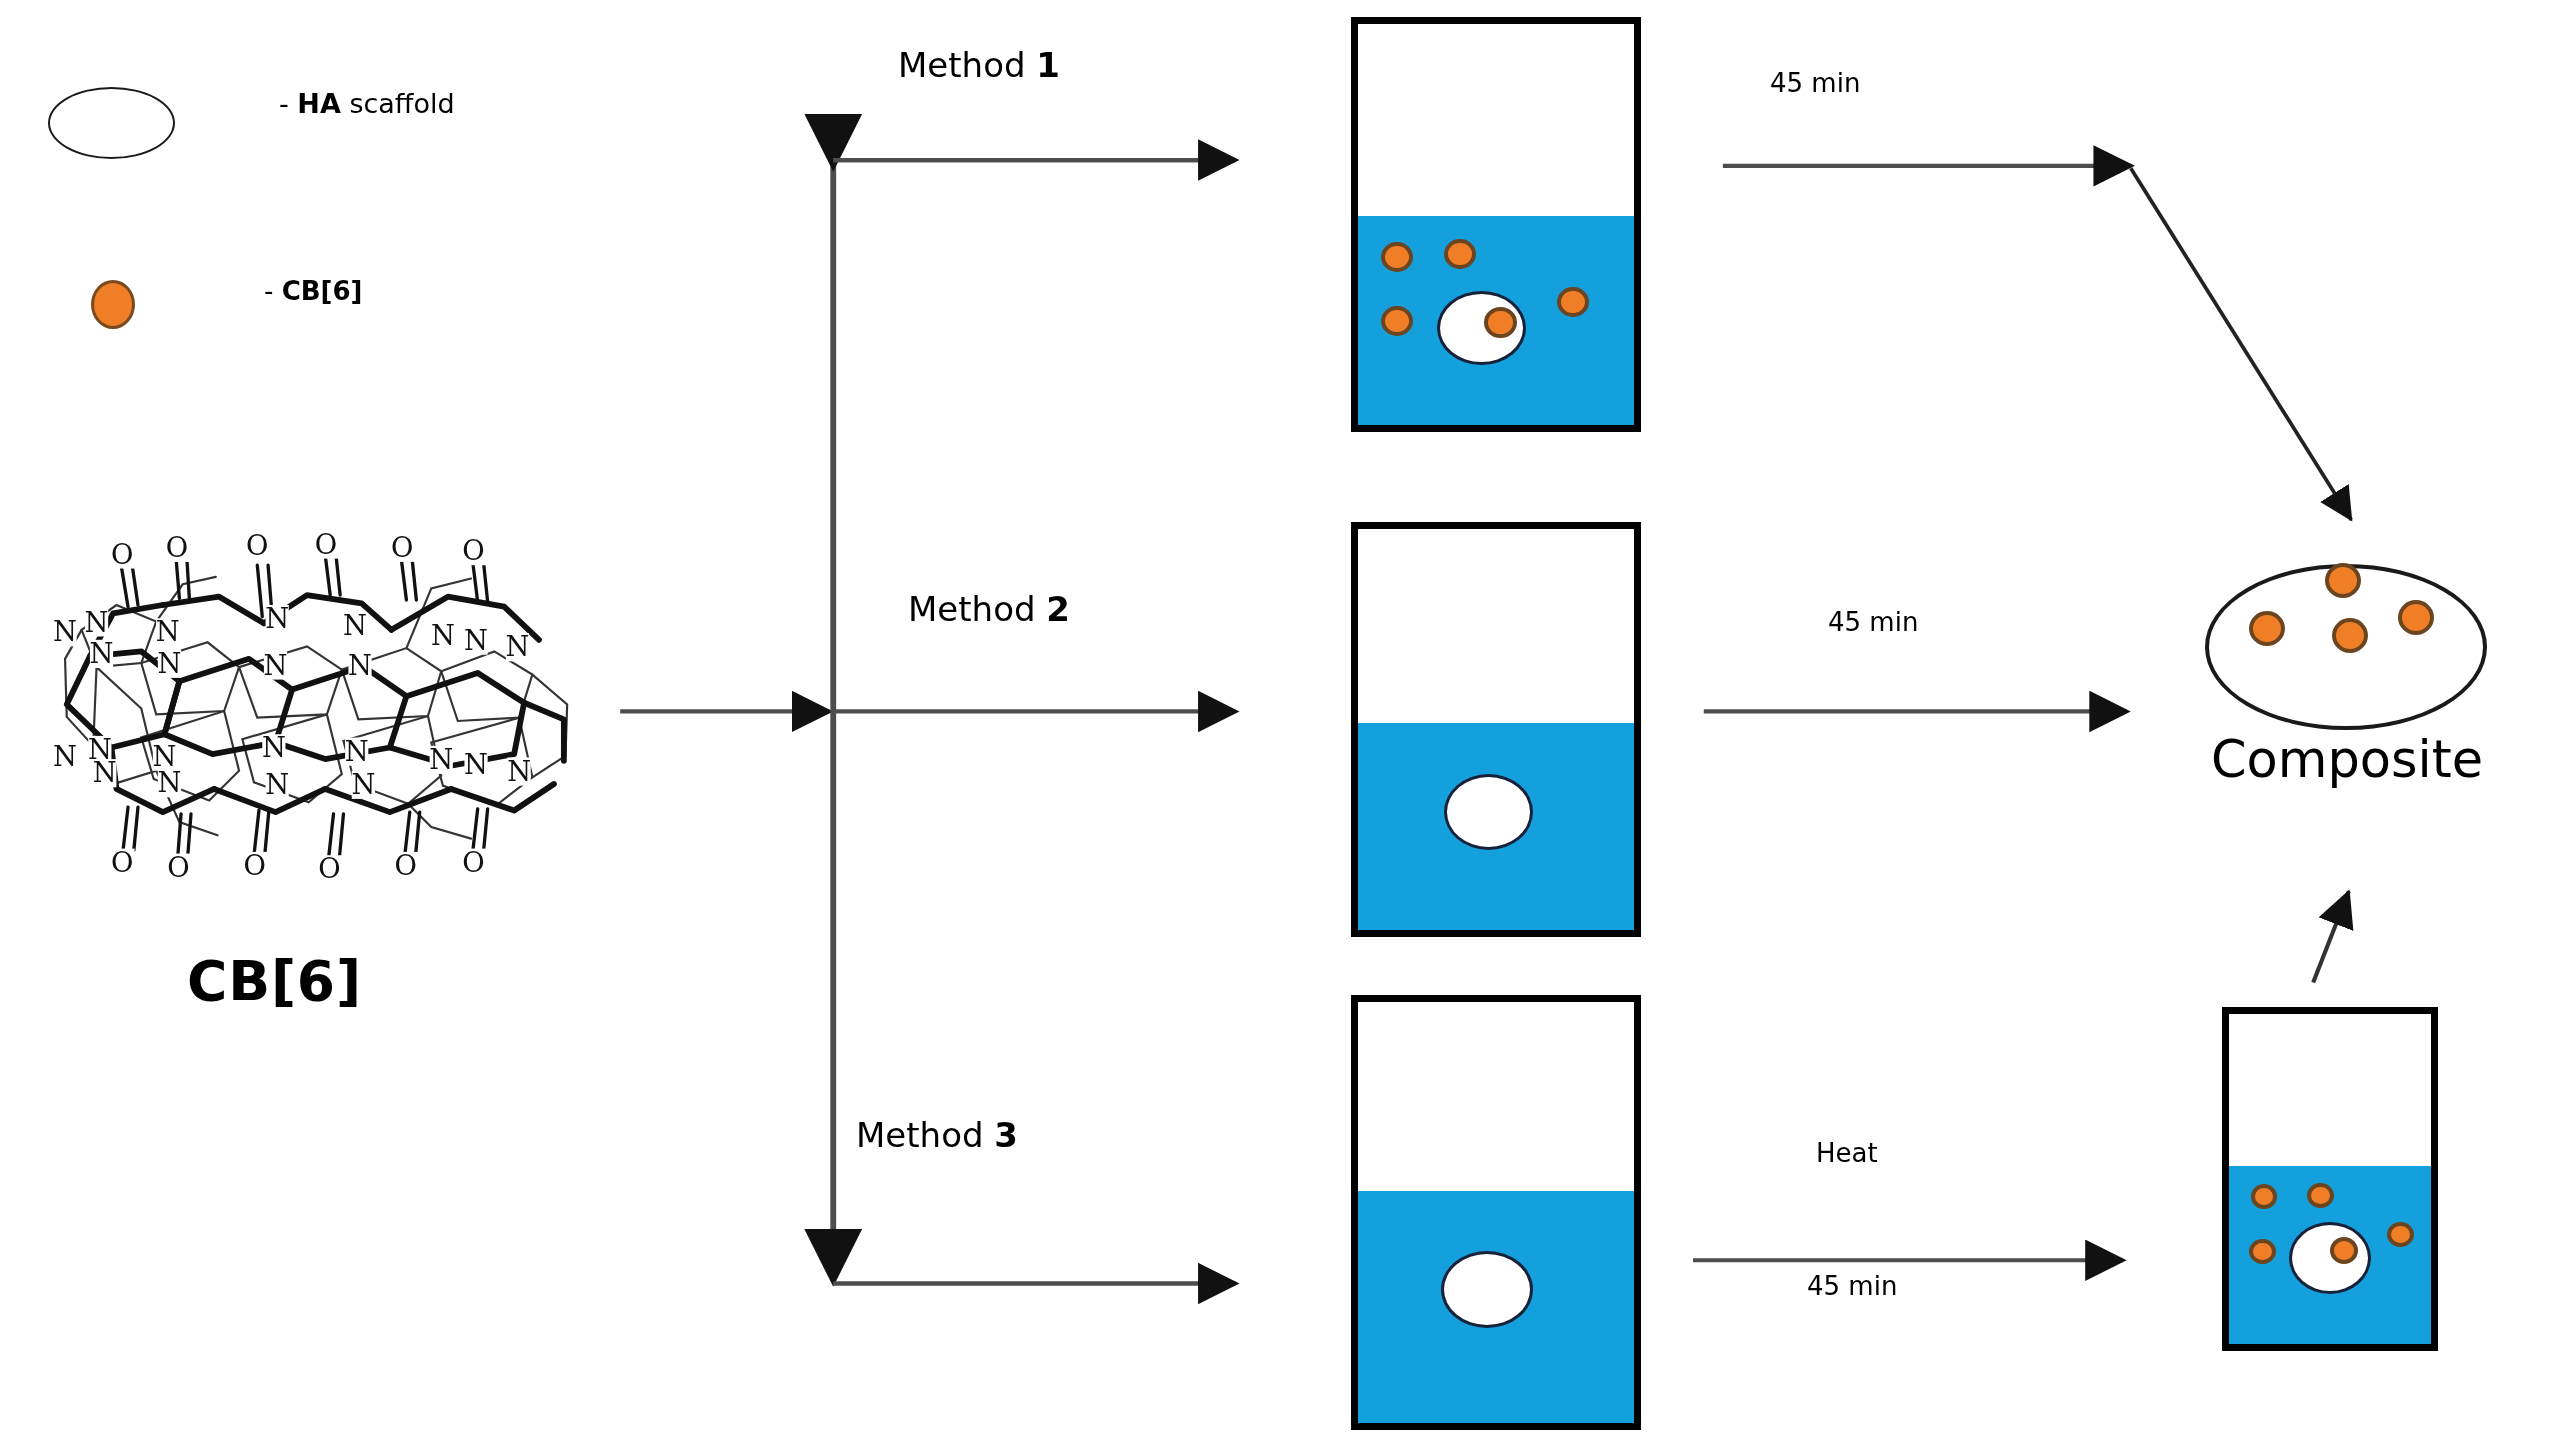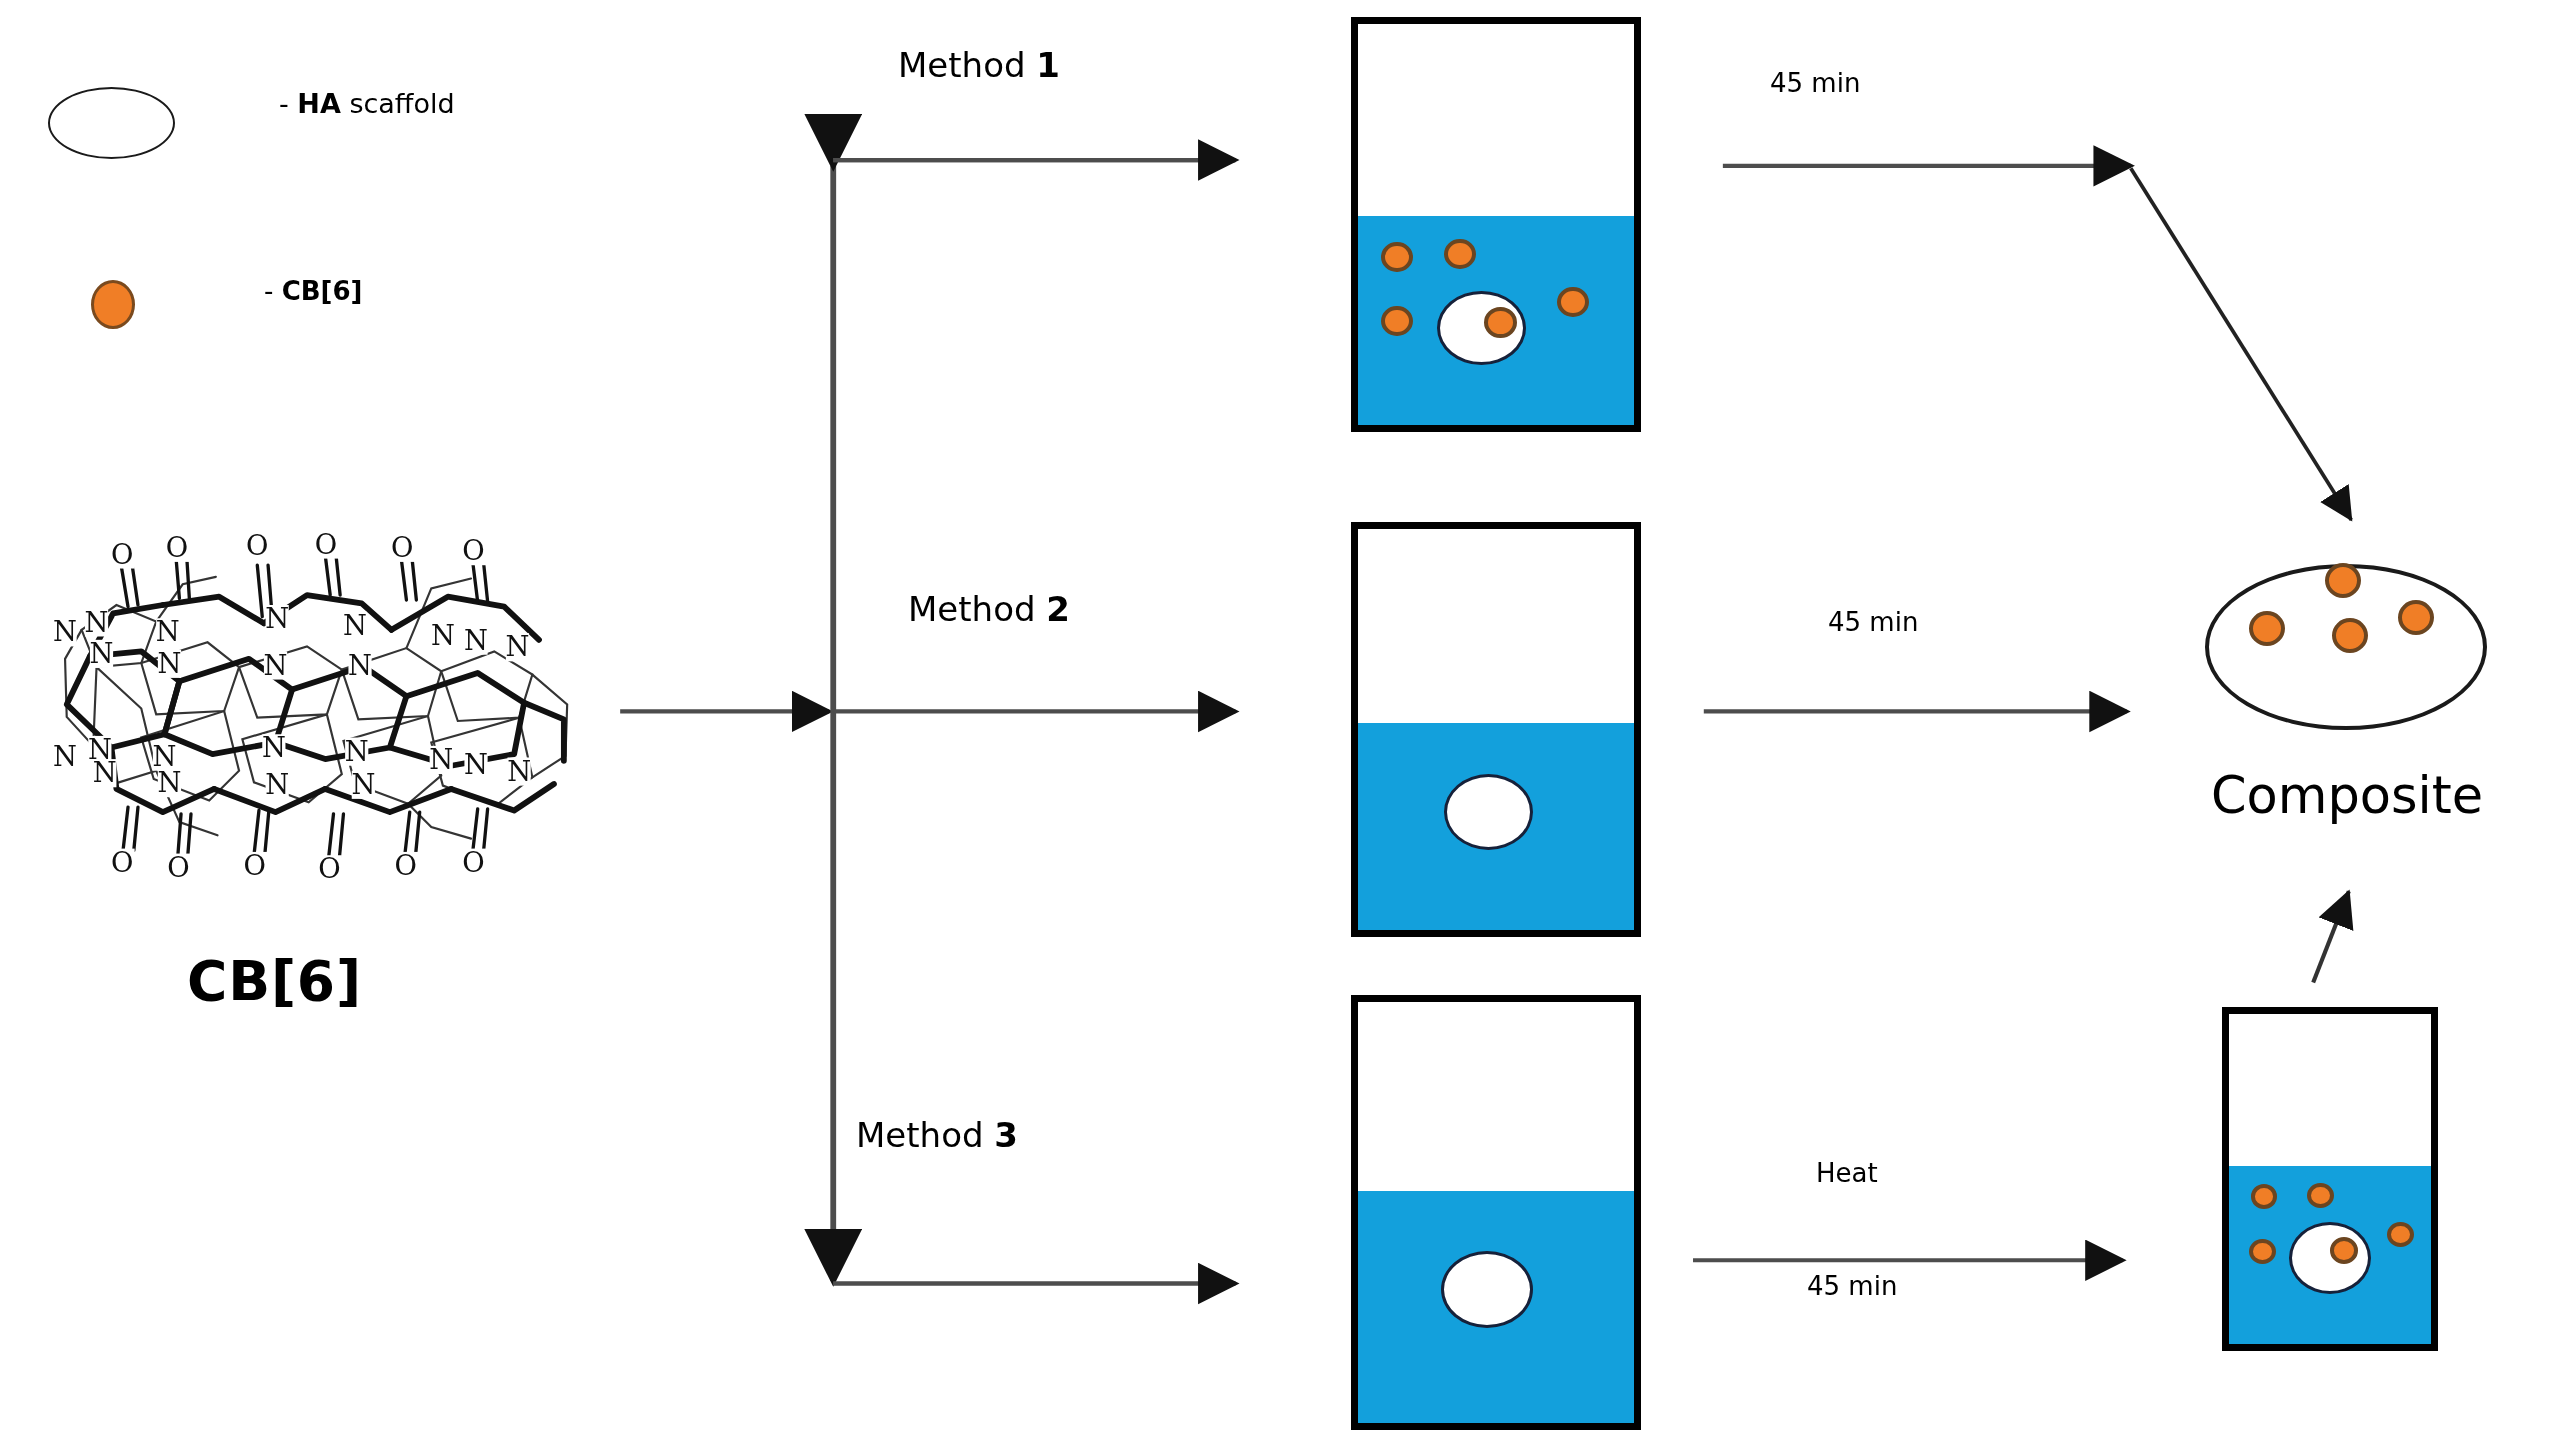--- a/index.html
+++ b/index.html
@@ -23,21 +23,21 @@
   
   .method-label{font-size:34px;white-space:nowrap;line-height:1;}
   #method-1-label{left:898px;top:48px;}
   #method-2-label{left:908px;top:592px;}
   #method-3-label{left:856px;top:1118px;}
 
   
   .step-label{font-size:26px;white-space:nowrap;line-height:1;}
   #step-1-time{left:1770px;top:70px;}
   #step-2-time{left:1828px;top:609px;}
-  #step-3-heat{left:1816px;top:1140px;margin-top:20px;}
+  #step-3-heat{left:1816px;top:1140px;}
   #step-3-time{left:1807px;top:1273px;}
 
   
   .beaker{border:7.5px solid #000;background:#fff;box-sizing:border-box;}
   .liquid{position:absolute;left:0;right:0;bottom:0;background:#13A0DC;}
   .scaffold{position:absolute;border:3.3px solid #16213a;border-radius:50%;background:#fff;}
   .cb6{position:absolute;border-radius:50%;background:#F07E26;border:4.1px solid #6b4520;
        box-sizing:border-box;}
 
   #beaker-1{left:1351px;top:16.6px;width:290px;height:415px;}
@@ -46,21 +46,21 @@
   #beaker-2 .liquid{height:207px;}
   #beaker-3{left:1351px;top:995px;width:290px;height:435px;}
   #beaker-3 .liquid{height:232px;}
   #beaker-4{left:2222px;top:1007px;width:216px;height:344px;}
   #beaker-4 .liquid{height:178px;}
 
   
   #composite-shape{left:2205px;top:564px;width:274px;height:158px;
       border:4.1px solid #1a1a1a;border-radius:50%;background:#fff;}
   #composite-label{left:2181px;top:730px;width:332px;text-align:center;
-      font-size:51px;line-height:1.18;margin-top:36px;}
+      font-size:51px;line-height:1.18;}
 </style>
 </head>
 <body>
 
 <svg viewBox="0 0 3107 1750">
   <defs>
     <marker id="ah" markerWidth="12" markerHeight="12" refX="9" refY="5" orient="auto" markerUnits="strokeWidth">
       <path d="M0,0 L10,5 L0,10 z" fill="#111"></path>
     </marker>
     <marker id="ahb" markerWidth="11" markerHeight="11" refX="8.5" refY="4.5" orient="auto" markerUnits="strokeWidth">

